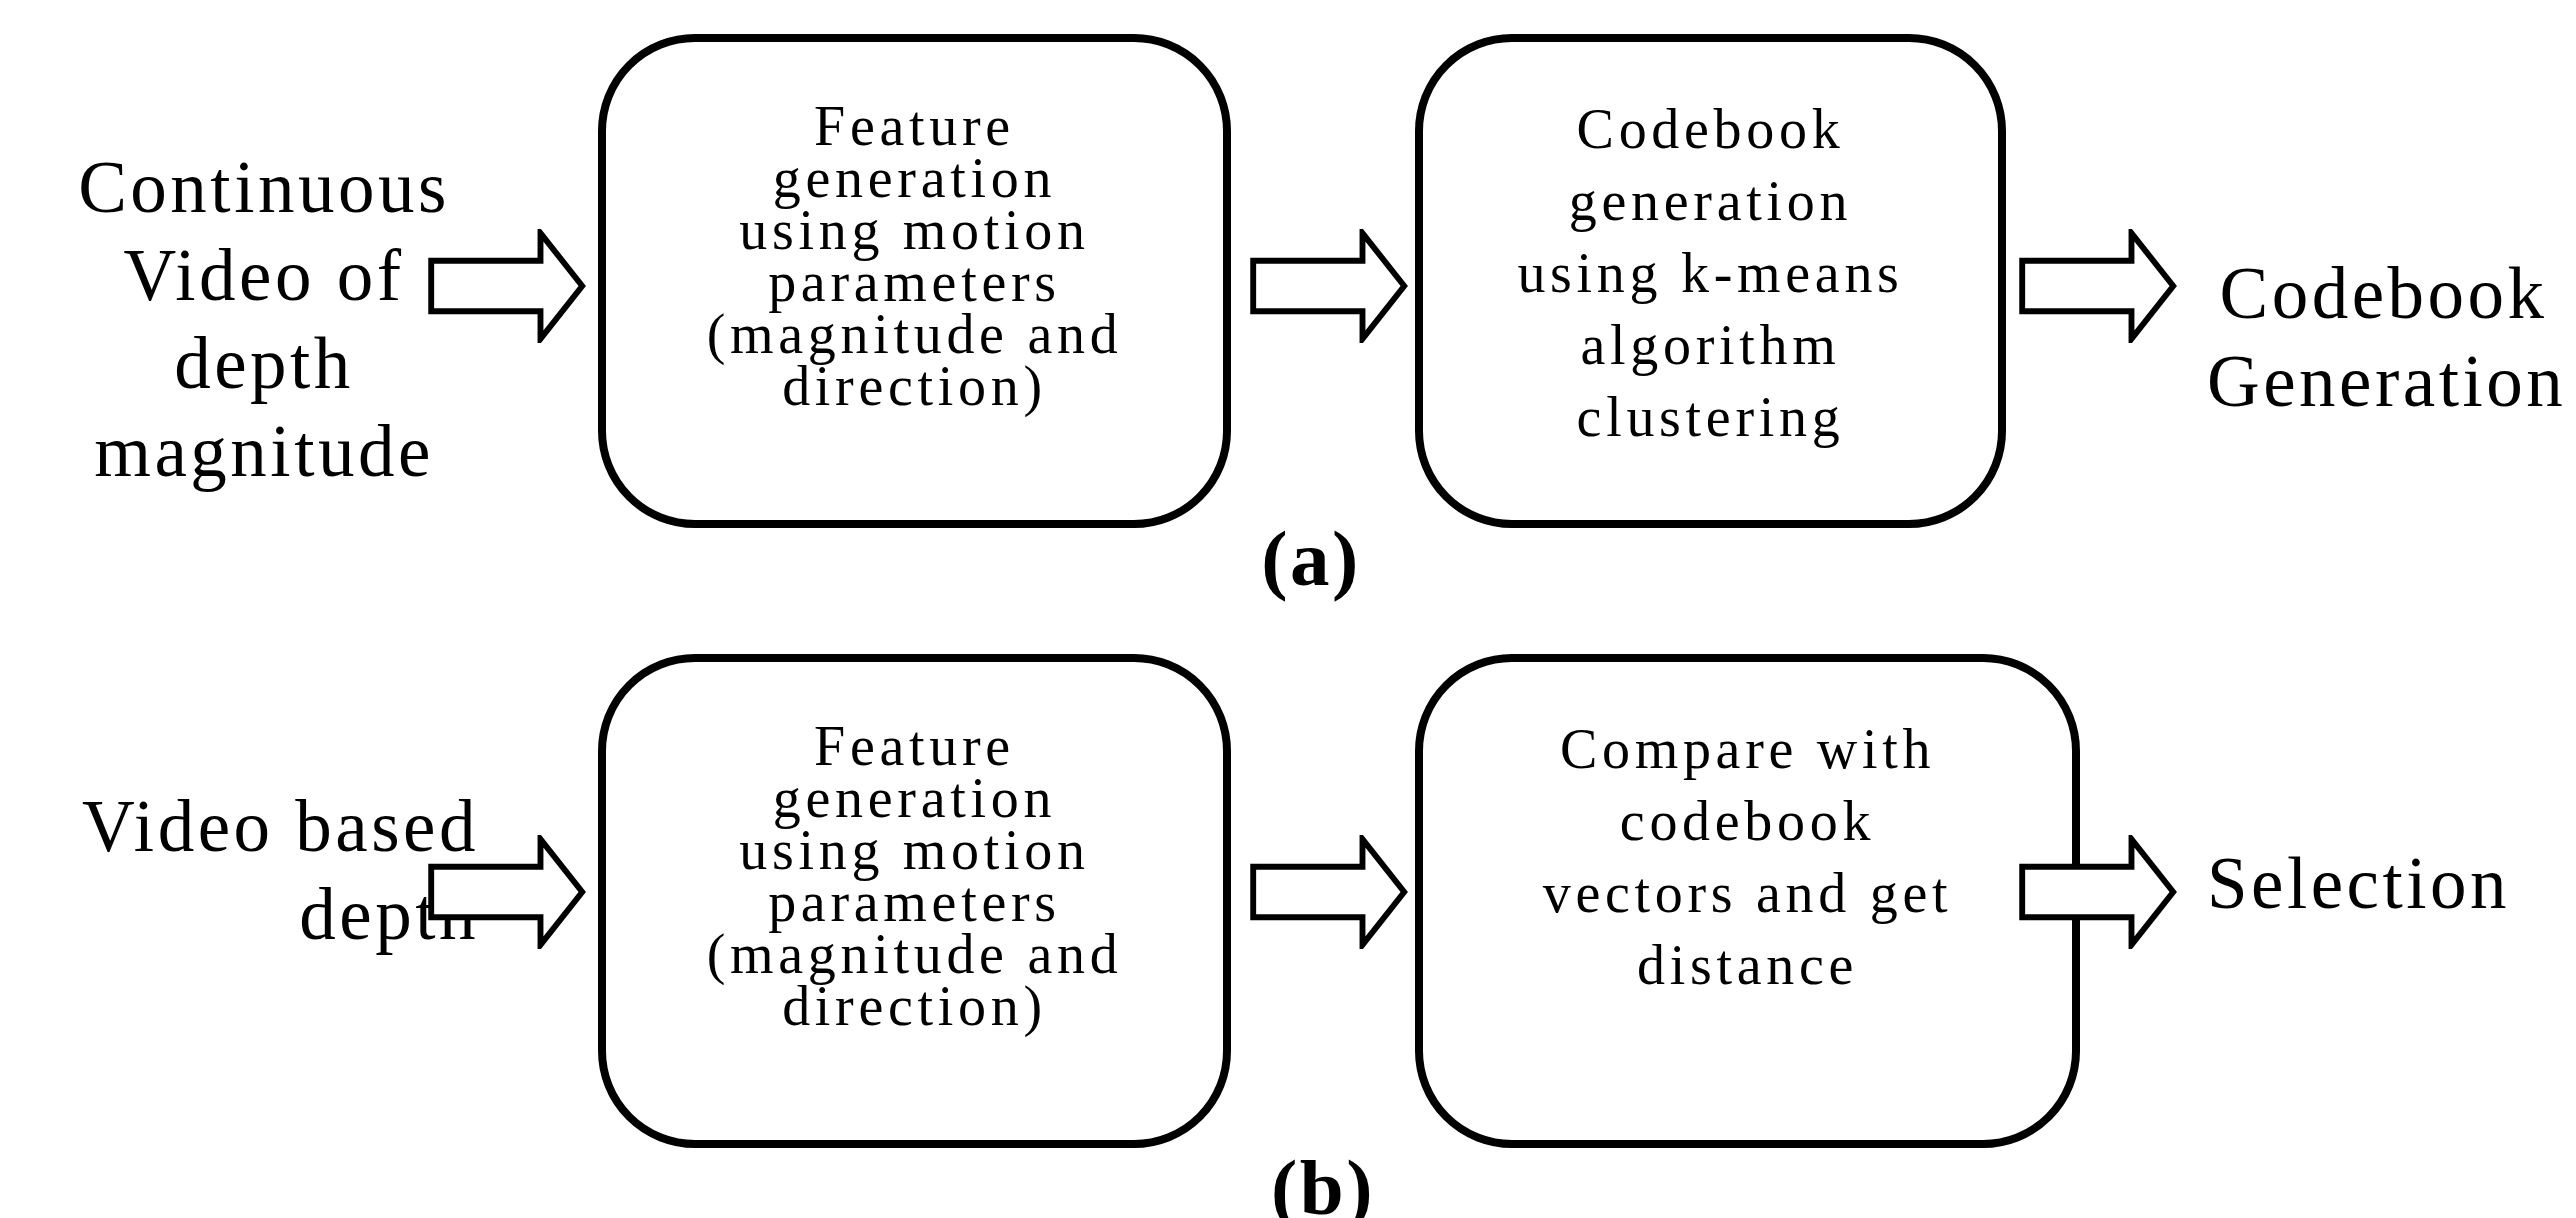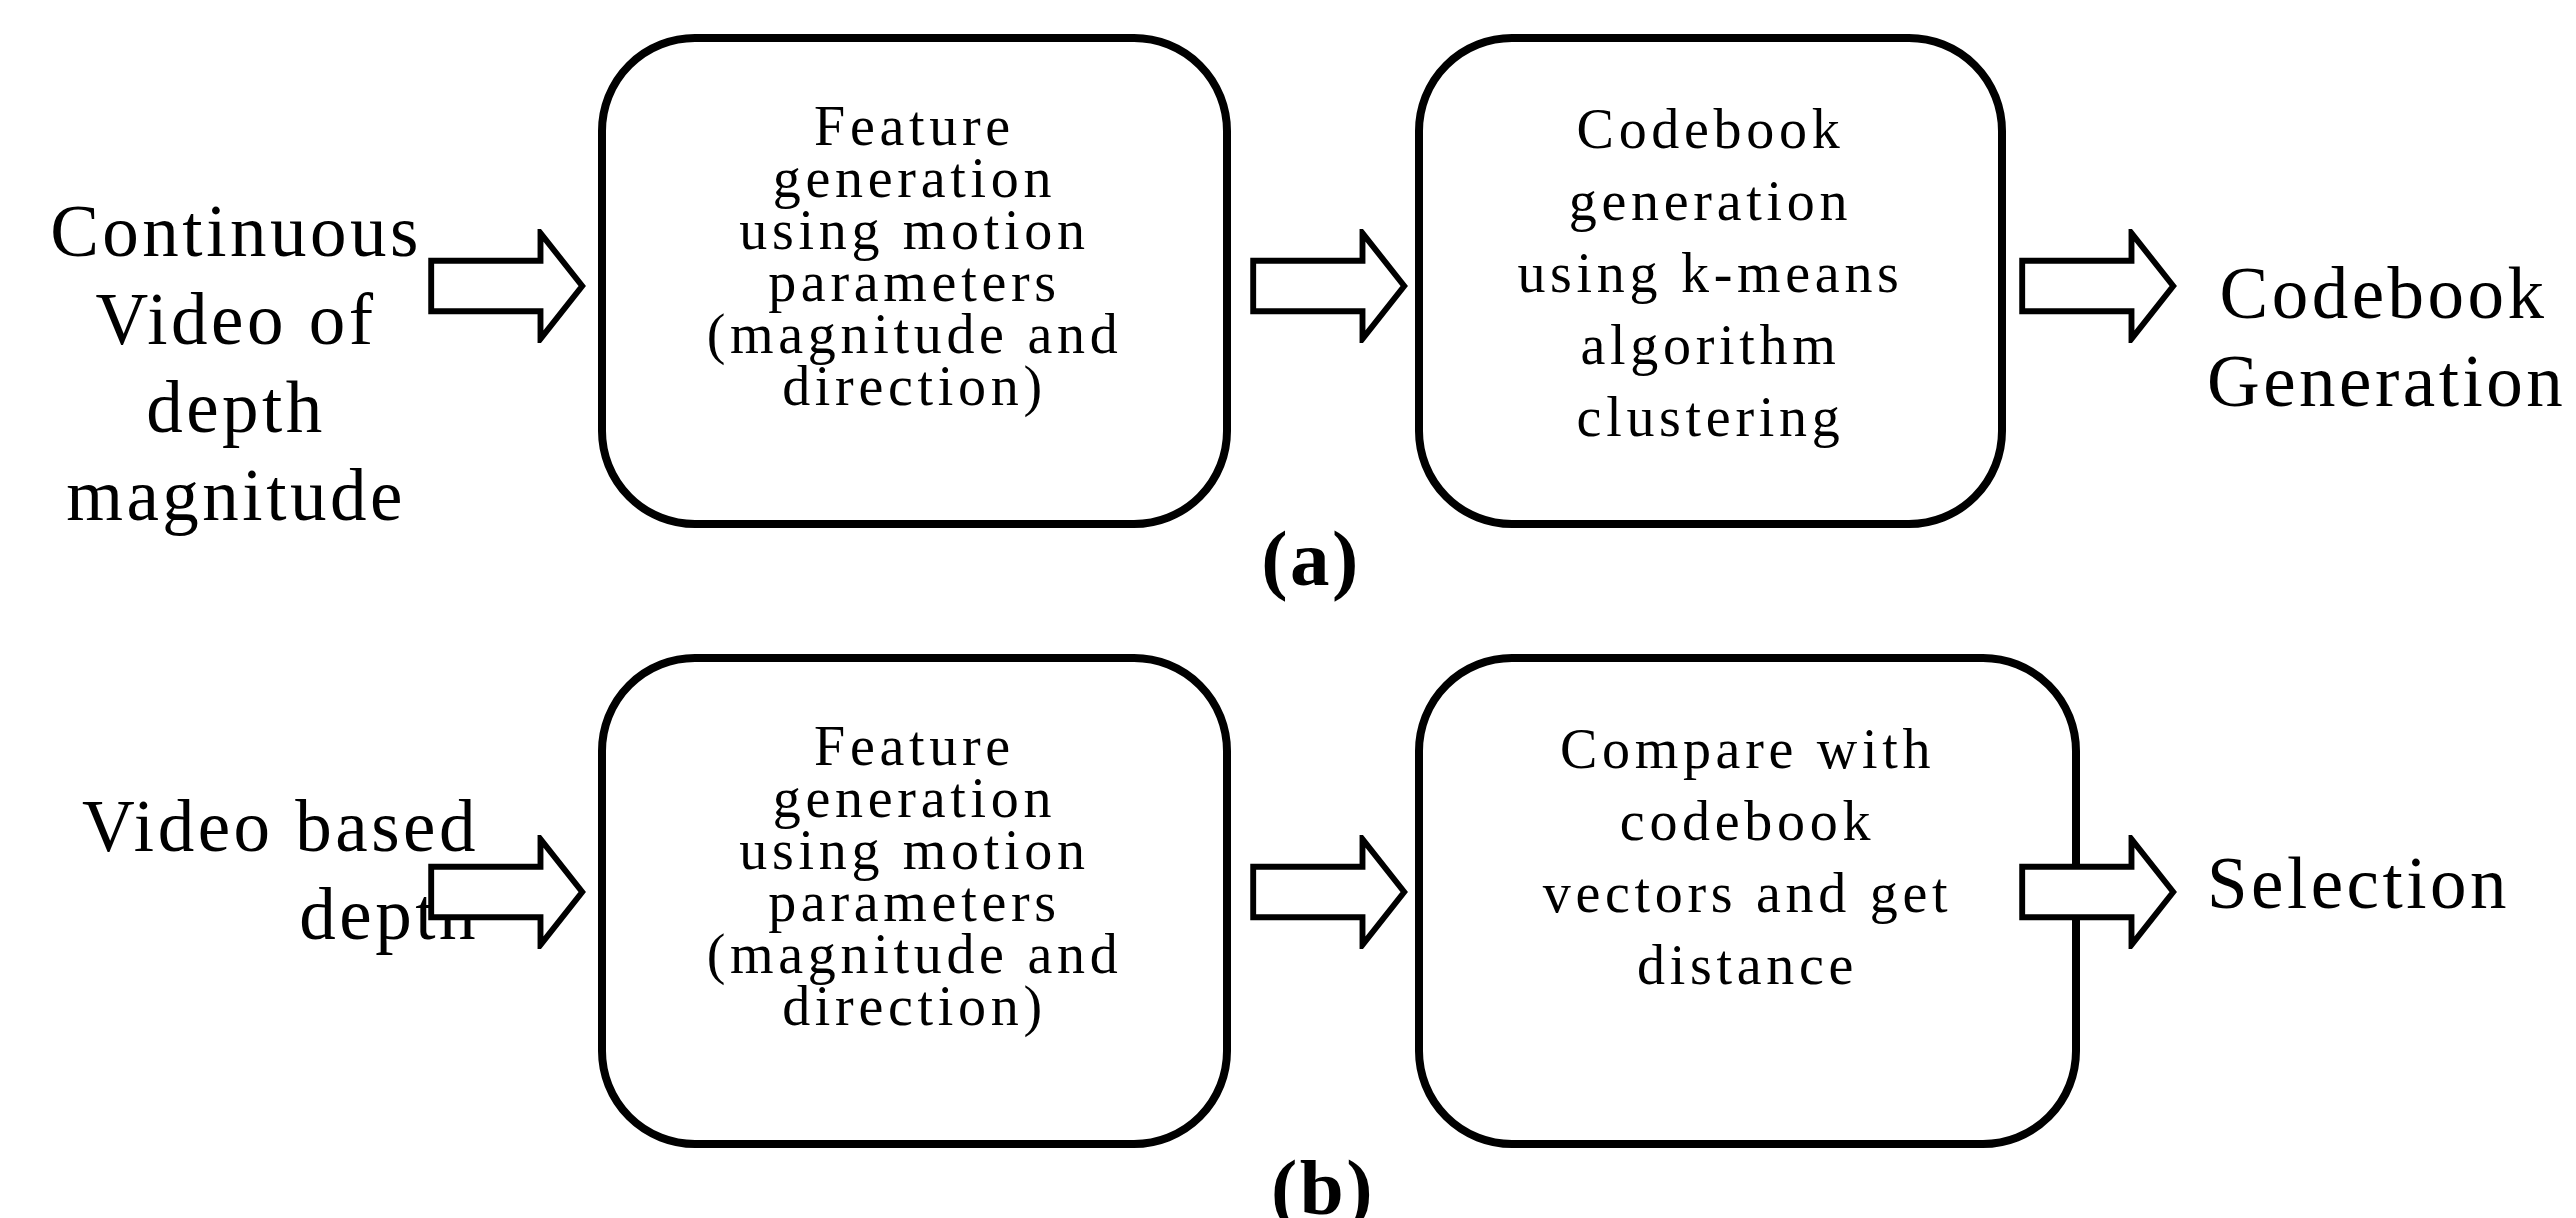--- a/index.html
+++ b/index.html
@@ -48,21 +48,21 @@
     letter-spacing: 2.4px;
   }
 
   .block-arrow { display: block; }
 </style>
 </head>
 <body>
 
 <div id="canvas">
 
-  <div class="abs io-text" style="left:4px; top:144px; width:464px;margin-top:44px;">
+  <div class="abs io-text" style="left:32px; top:144px; width:464px;">
     <div>Continuous</div>
     <div>Video of</div>
     <div>depth</div>
     <div>magnitude</div>
   </div>
 
   <svg class="abs block-arrow" style="left:428px; top:229px;" width="158" height="114" viewBox="0 0 268 194">
     <polygon points="5,54 191,54 191,7 262,97 191,187 191,140 5,140" fill="#ffffff" stroke="#000000" stroke-width="10" stroke-linejoin="miter"></polygon>
   </svg>
 

